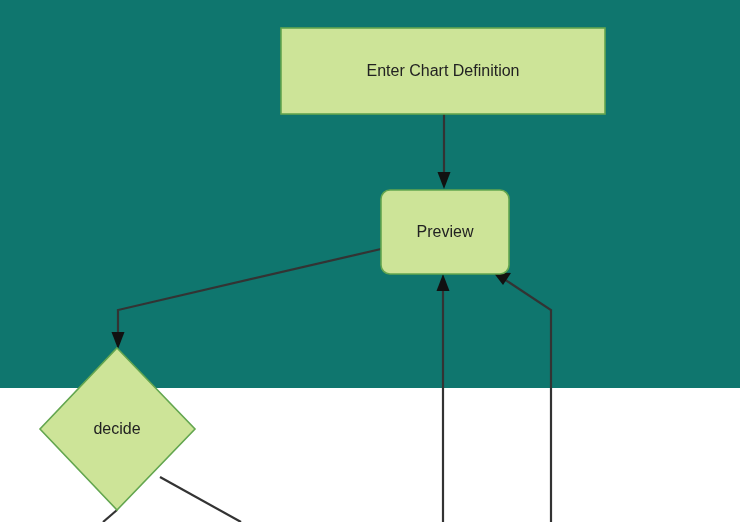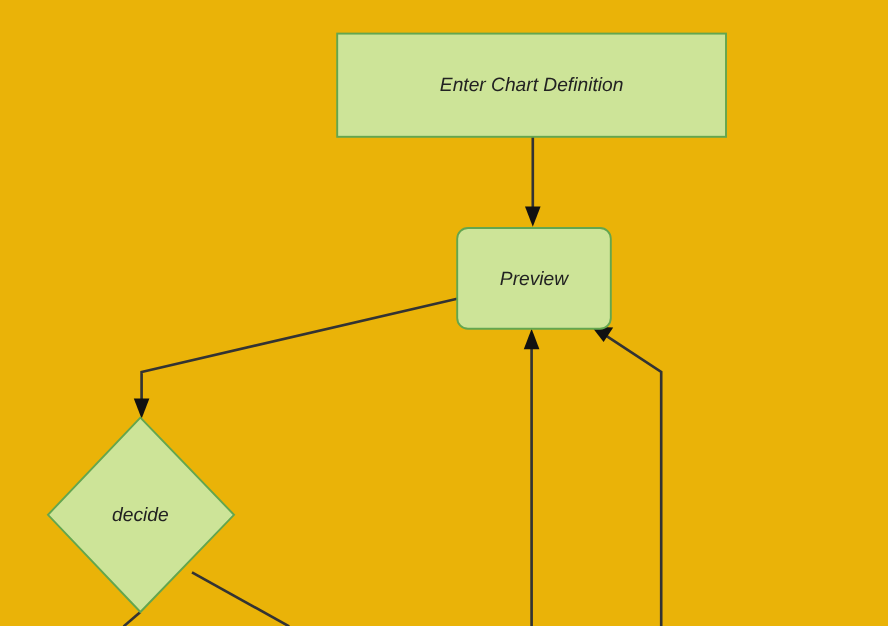--- a/index.html
+++ b/index.html
@@ -9,23 +9,22 @@
   }
   body {
     width: 740px;
     height: 522px;
     overflow: hidden;
     font-family: "Liberation Sans", sans-serif;
   }
   #diagram-root {
     position: relative;
     width: 740px;
-    height: 522px;
-    background: #eab308;
-    font-style: italic;
+    height: 388px;
+    background: #0f766e;
   }
   svg#flowchart {
     display: block;
     width: 740px;
     height: 522px;
   }
   .node-shape {
     fill: #cde498;
     stroke: #63a64f;
     stroke-width: 1.6px;

